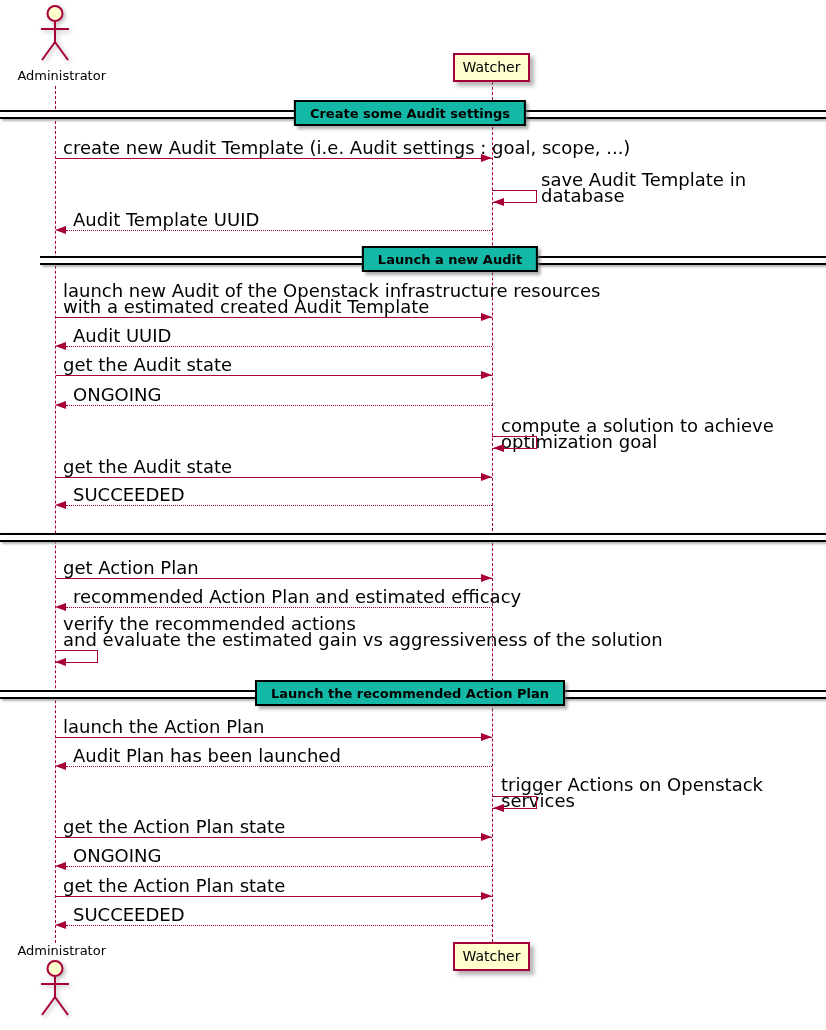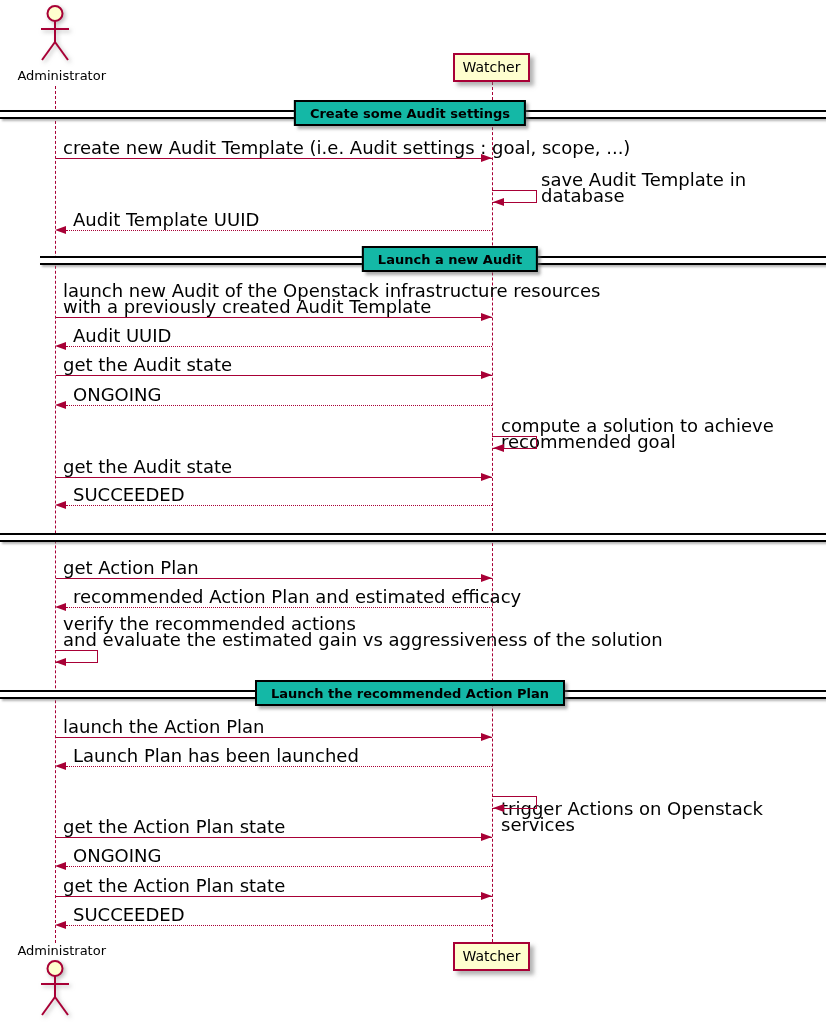--- a/index.html
+++ b/index.html
@@ -109,37 +109,37 @@
   <div class="mlabel" style="left:73px; top:212px;">Audit Template UUID</div>
   <div class="dline" style="left:66px; top:230px; width:426px;"></div>
   <div class="ah-l" style="left:55px; top:226px;"></div>
 
   <div class="divider" style="top:246px;margin-left:40px;">
     <div class="divline"></div>
     <div class="divbox">Launch a new Audit</div>
   </div>
 
   <div class="mlabel" style="left:63px; top:283px;">launch new Audit of the Openstack infrastructure resources
-with a previously created Audit Template</div>
+with a estimated created Audit Template</div>
   <div class="sline" style="left:56px; top:317px; width:436px;"></div>
   <div class="ah-r" style="left:481px; top:313px;"></div>
 
   <div class="mlabel" style="left:73px; top:328px;">Audit UUID</div>
   <div class="dline" style="left:66px; top:346px; width:426px;"></div>
   <div class="ah-l" style="left:55px; top:342px;"></div>
 
   <div class="mlabel" style="left:63px; top:357px;">get the Audit state</div>
   <div class="sline" style="left:56px; top:375px; width:436px;"></div>
   <div class="ah-r" style="left:481px; top:371px;"></div>
 
   <div class="mlabel" style="left:73px; top:387px;">ONGOING</div>
   <div class="dline" style="left:66px; top:405px; width:426px;"></div>
   <div class="ah-l" style="left:55px; top:401px;"></div>
 
-  <div class="mlabel" style="left:501px; top:418px;">compute a solution to achieve recommended goal</div>
+  <div class="mlabel" style="left:501px; top:418px;">compute a solution to achieve optimization goal</div>
   <div class="loop" style="left:492px; top:436px;"></div>
   <div class="ah-l" style="left:493px; top:444px;"></div>
 
   <div class="mlabel" style="left:63px; top:459px;">get the Audit state</div>
   <div class="sline" style="left:56px; top:477px; width:436px;"></div>
   <div class="ah-r" style="left:481px; top:473px;"></div>
 
   <div class="mlabel" style="left:73px; top:487px;">SUCCEEDED</div>
   <div class="dline" style="left:66px; top:505px; width:426px;"></div>
   <div class="ah-l" style="left:55px; top:501px;"></div>
@@ -163,25 +163,25 @@
 
   <div class="divider" style="top:680px;">
     <div class="divline"></div>
     <div class="divbox">Launch the recommended Action Plan</div>
   </div>
 
   <div class="mlabel" style="left:63px; top:719px;">launch the Action Plan</div>
   <div class="sline" style="left:56px; top:737px; width:436px;"></div>
   <div class="ah-r" style="left:481px; top:733px;"></div>
 
-  <div class="mlabel" style="left:73px; top:748px;">Launch Plan has been launched</div>
+  <div class="mlabel" style="left:73px; top:748px;">Audit Plan has been launched</div>
   <div class="dline" style="left:66px; top:766px; width:426px;"></div>
   <div class="ah-l" style="left:55px; top:762px;"></div>
 
-  <div class="mlabel" style="left:501px; top:777px;margin-top:24px;">trigger Actions on Openstack services</div>
+  <div class="mlabel" style="left:501px; top:777px;">trigger Actions on Openstack services</div>
   <div class="loop" style="left:492px; top:796px;"></div>
   <div class="ah-l" style="left:493px; top:804px;"></div>
 
   <div class="mlabel" style="left:63px; top:819px;">get the Action Plan state</div>
   <div class="sline" style="left:56px; top:837px; width:436px;"></div>
   <div class="ah-r" style="left:481px; top:833px;"></div>
 
   <div class="mlabel" style="left:73px; top:848px;">ONGOING</div>
   <div class="dline" style="left:66px; top:866px; width:426px;"></div>
   <div class="ah-l" style="left:55px; top:862px;"></div>

